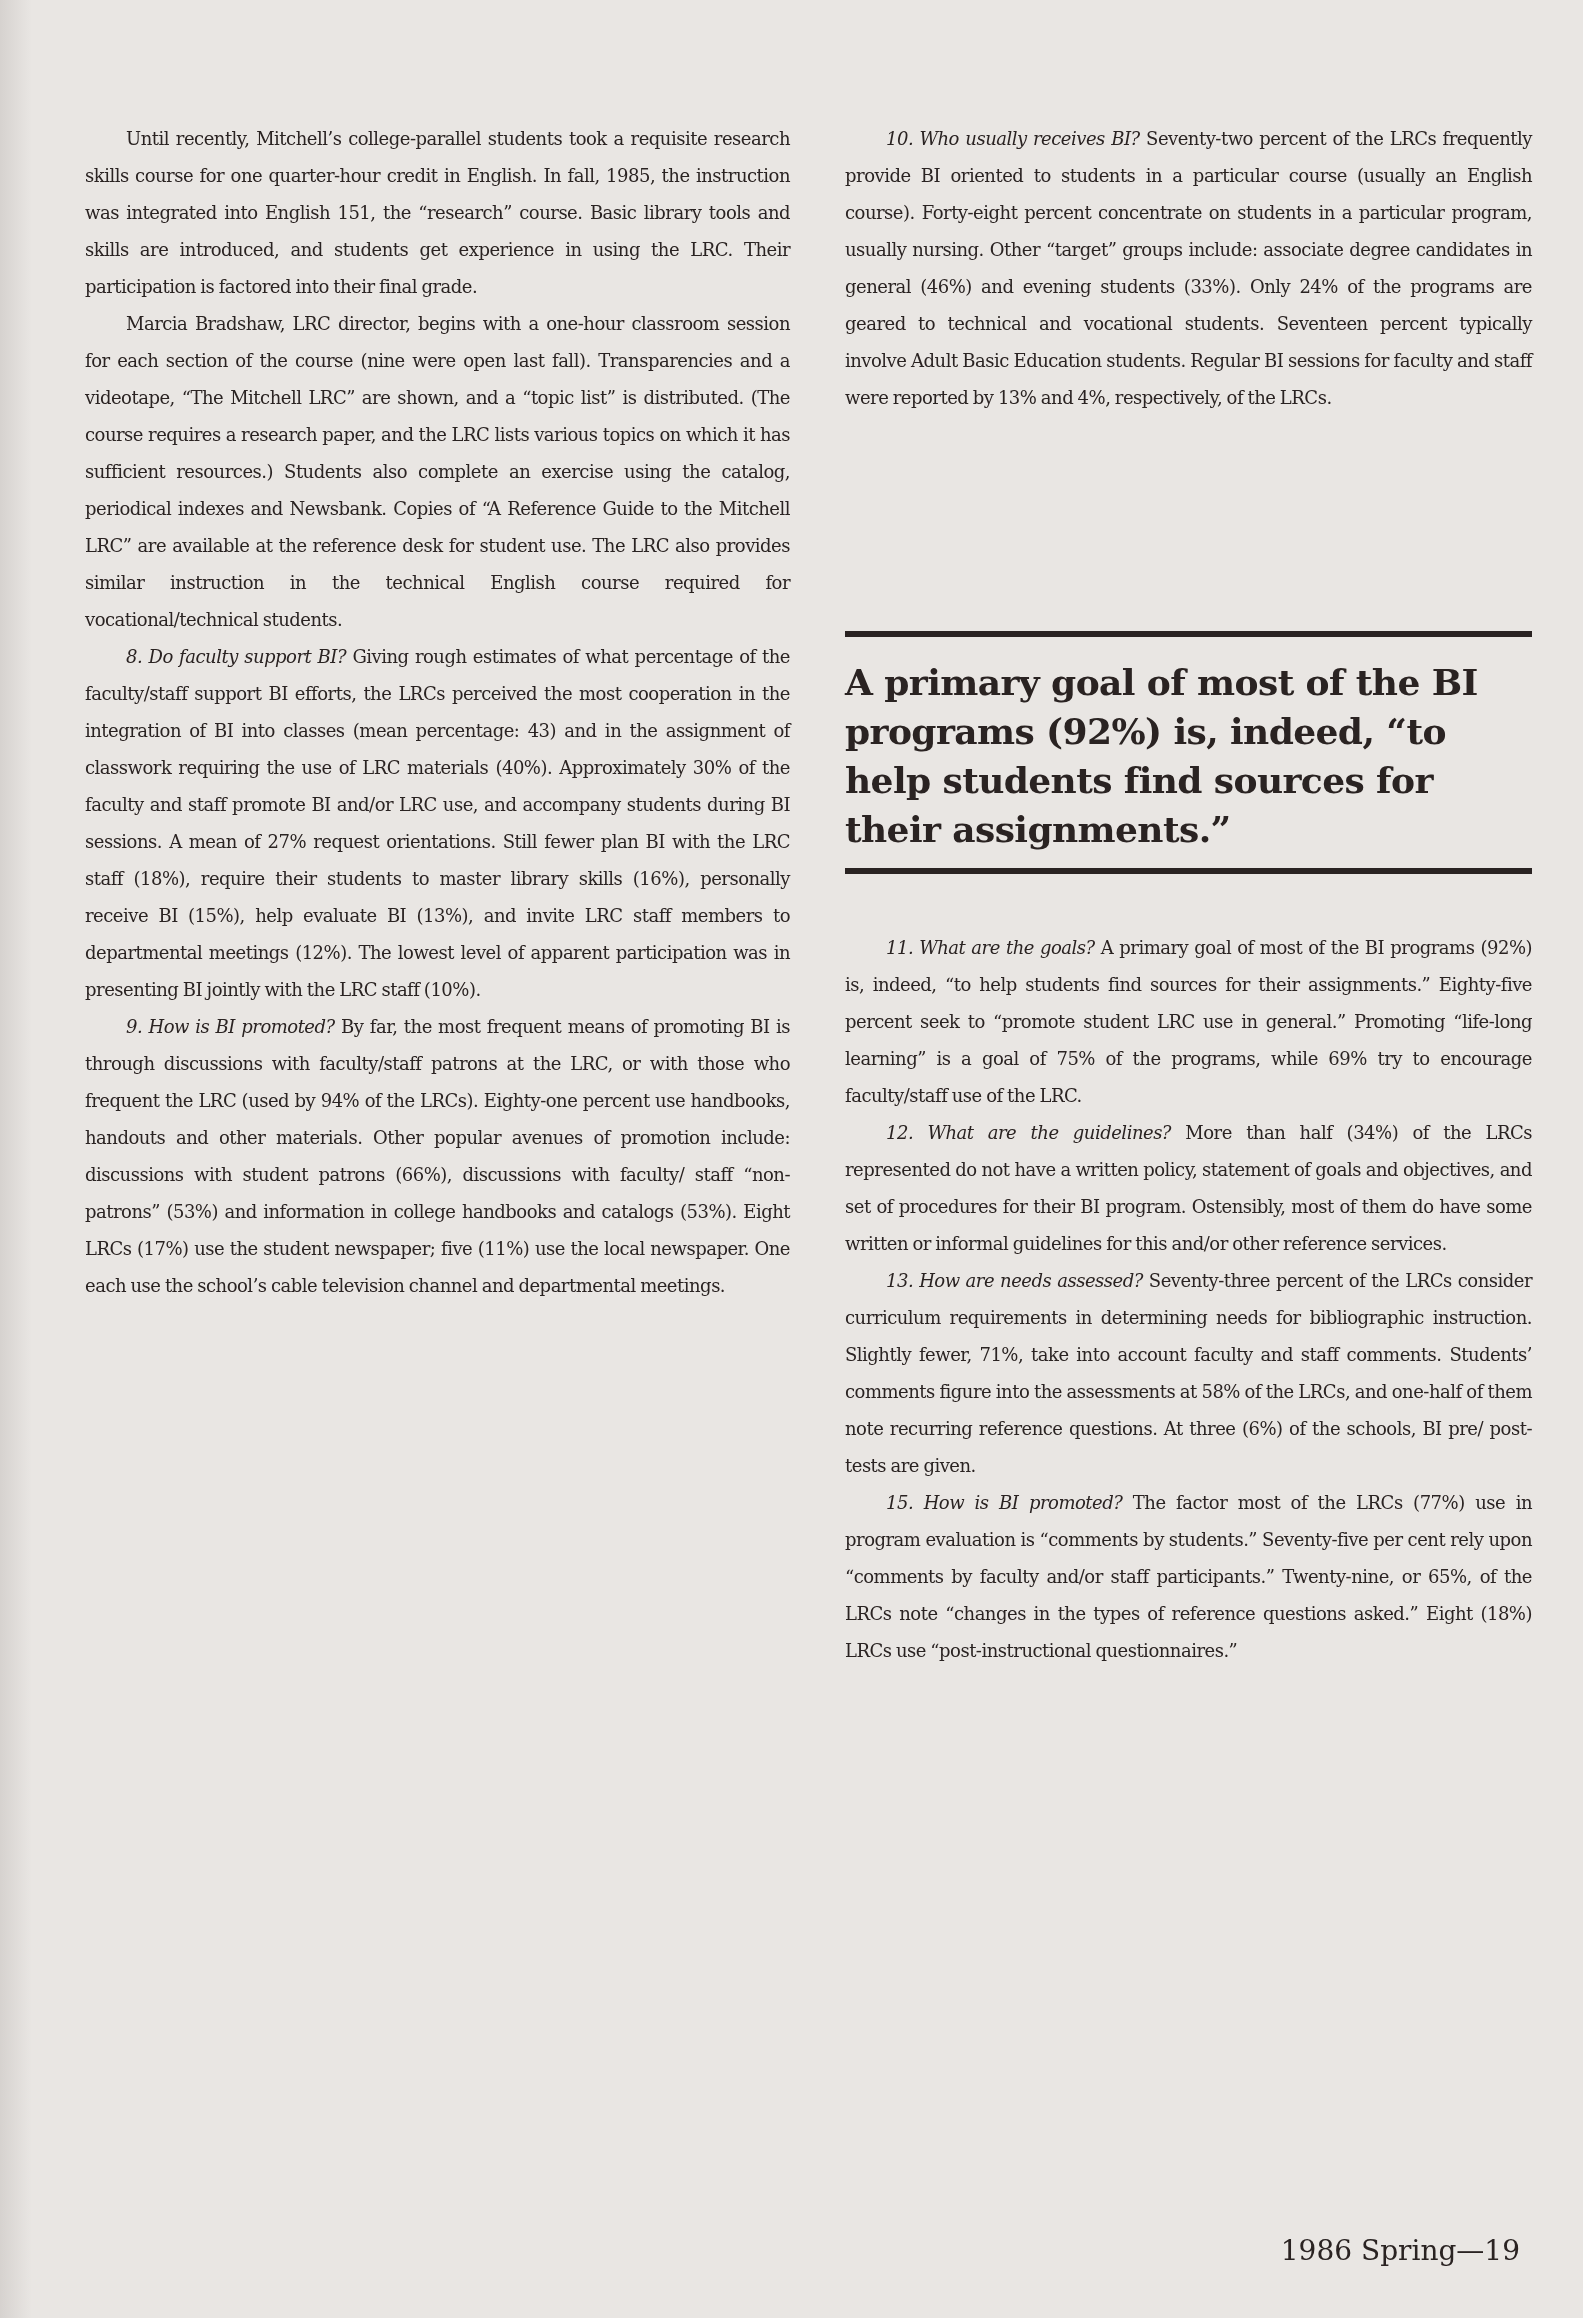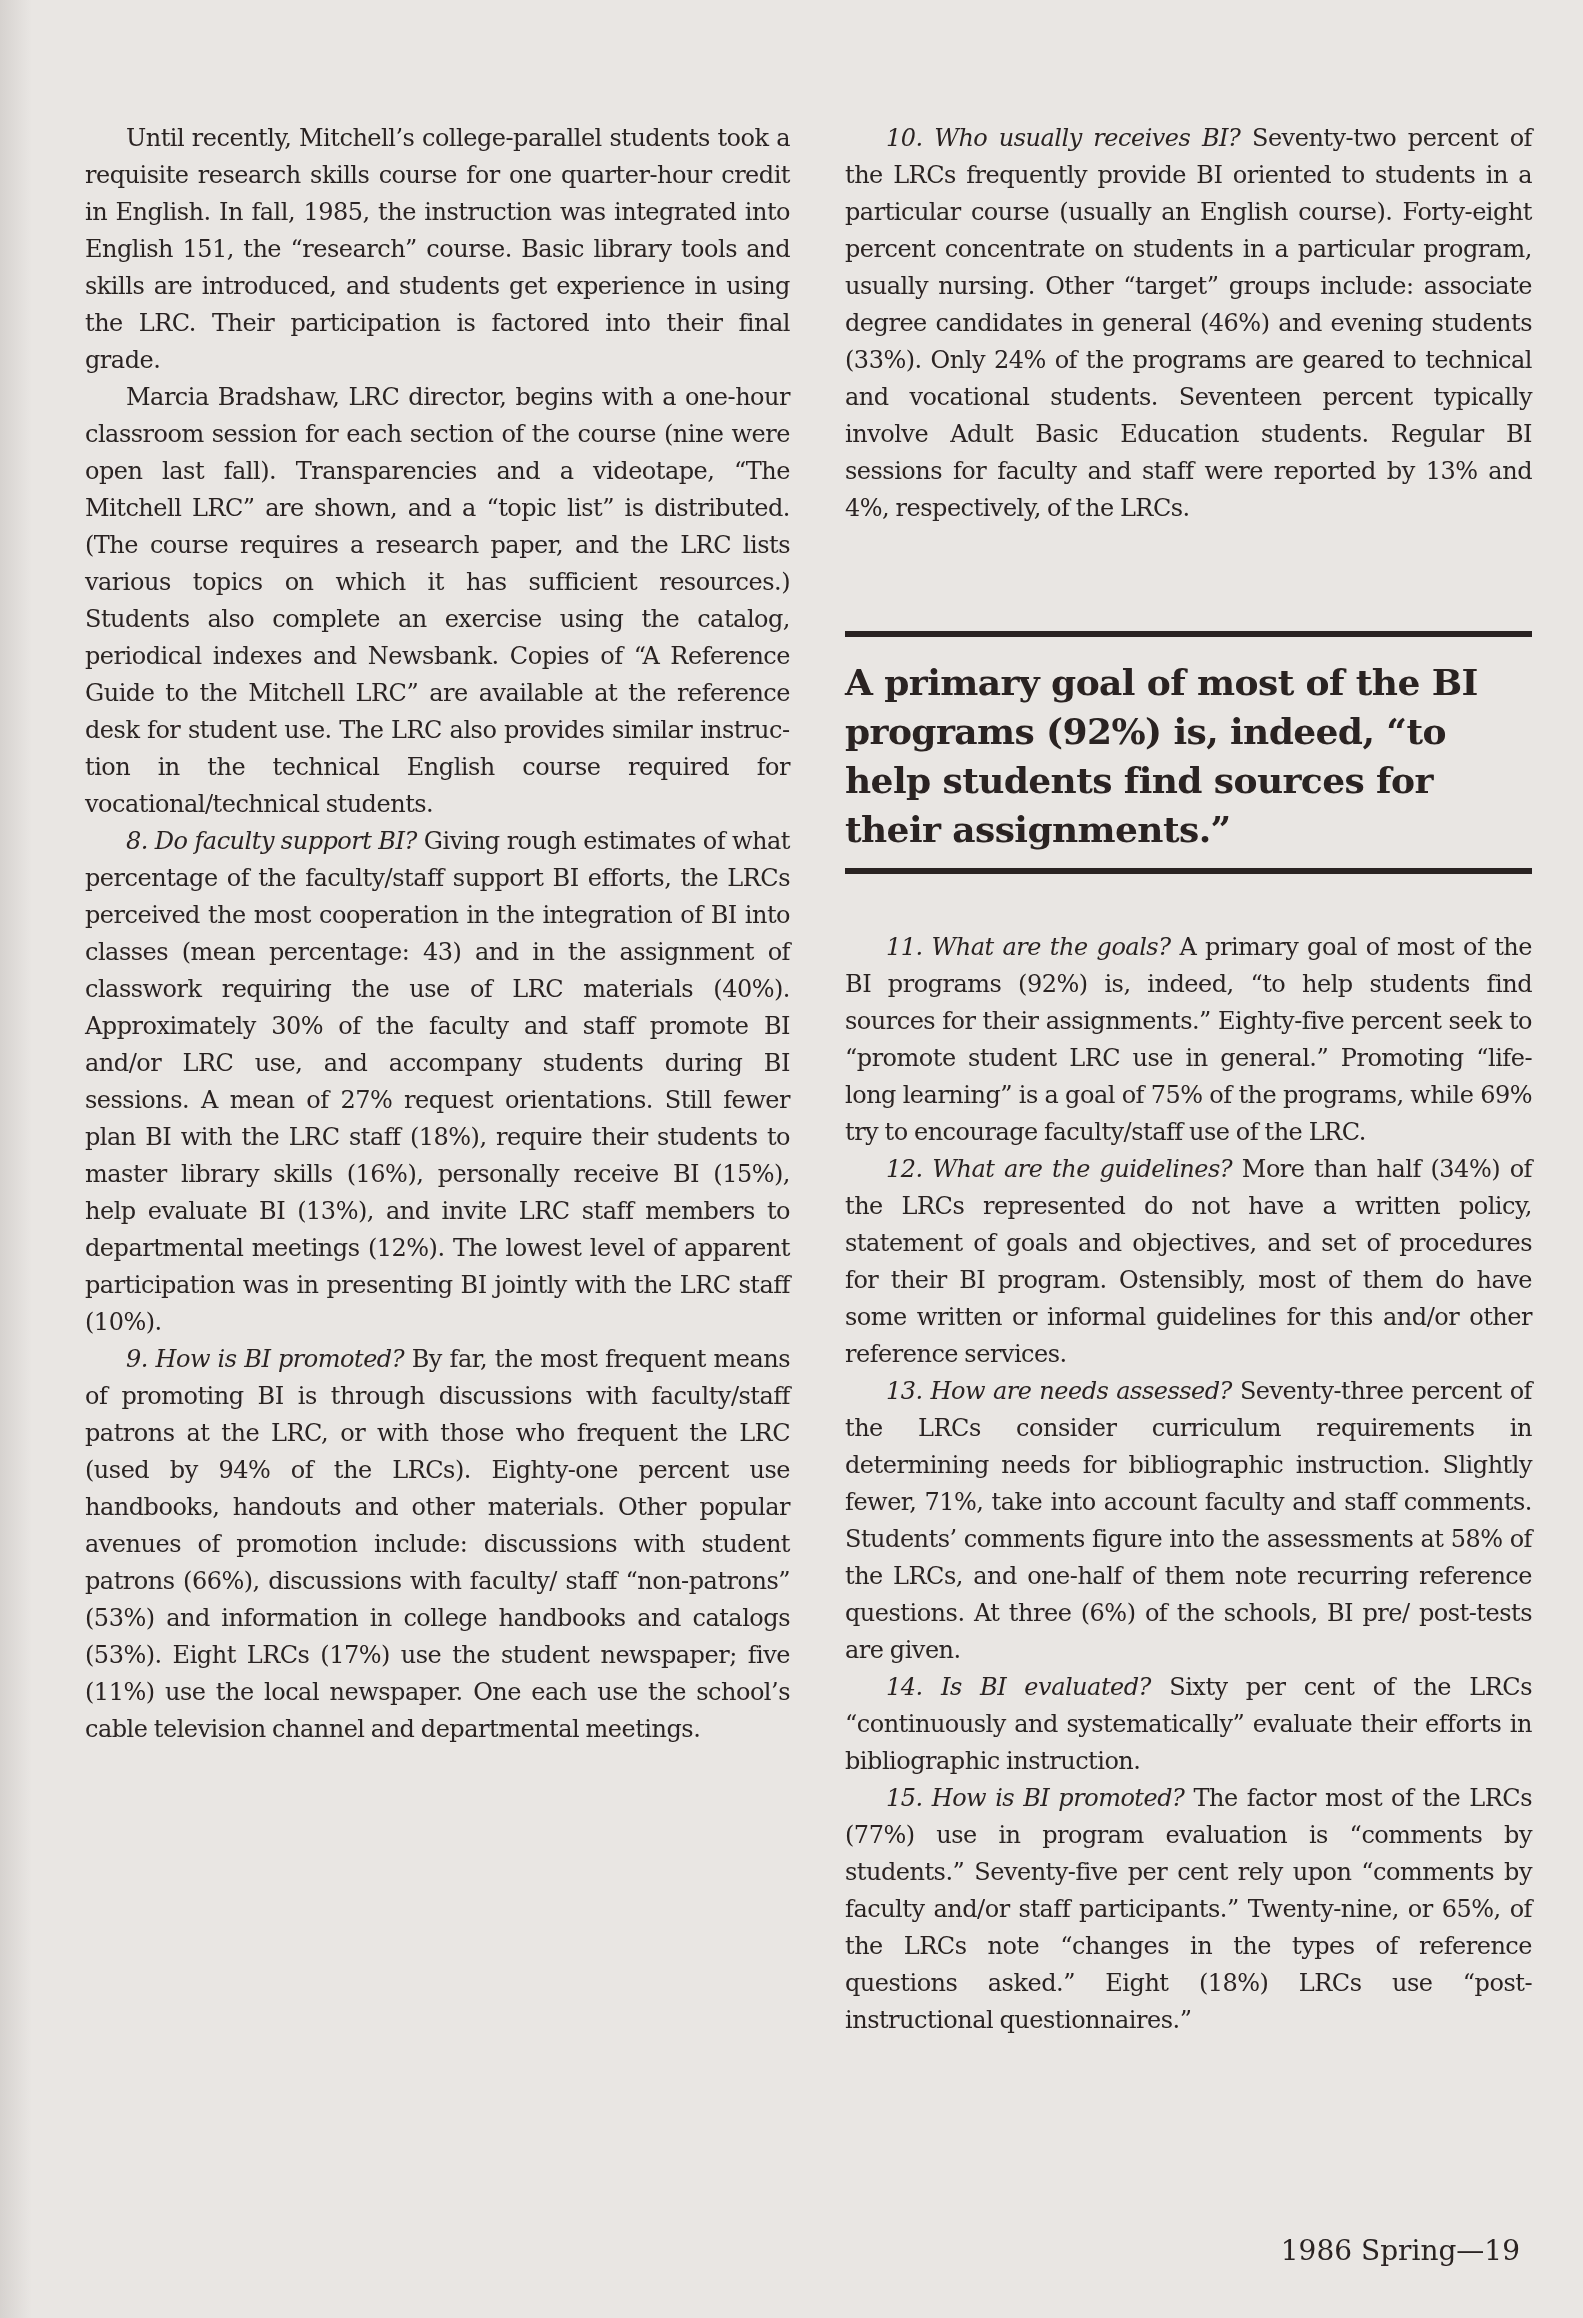--- a/index.html
+++ b/index.html
@@ -13,21 +13,21 @@
     color: #2a2322;
   }
   .page-shadow {
     position: absolute; left: 0; top: 0; bottom: 0; width: 32px;
     background: linear-gradient(to right, #d6d2cf, rgba(233,230,227,0));
   }
   .column {
     position: absolute;
     top: 120px;
     width: 705px;
-    font-size: 24px;
+    font-size: 18px;
     line-height: 37px;
     text-align: justify;
     hyphens: manual;
     letter-spacing: -0.5px;
     word-spacing: -0.8px;
   }
   .col-left { left: 85px; }
   .col-right { left: 845px; width: 687px; }
   .col-right.lower { top: 929px; }
   p { margin: 0; text-indent: 41px; }
@@ -102,25 +102,20 @@
     <em>12.</em> 
     <em>What are the guidelines?</em> 
     <span>More than half (34%) of the LRCs represented do not have a writ­ten policy, statement of goals and objectives, and set of procedures for their BI program. Ostensibly, most of them do have some written or informal guidelines for this and/or other reference servi­ces.</span>
   </p>
   <p>
     <em>13.</em> 
     <em>How are needs assessed?</em> 
     <span>Seventy-three percent of the LRCs consider curriculum require­ments in determining needs for bibliographic instruction. Slightly fewer, 71%, take into account faculty and staff comments. Students’ comments figure into the assessments at 58% of the LRCs, and one-half of them note recurring reference questions. At three (6%) of the schools, BI pre/ post-tests are given.</span>
   </p>
   <p>
-    <em>14.</em> 
-    <em>Is BI evaluated?</em> 
-    <span>Sixty per cent of the LRCs “continuously and systematically” evaluate their efforts in bibliographic instruction.</span>
-  </p>
-  <p>
     <em>15.</em> 
     <em>How is BI promoted?</em> 
     <span>The factor most of the LRCs (77%) use in program evaluation is “comments by students.” Seventy-five per cent rely upon “comments by faculty and/or staff par­ticipants.” Twenty-nine, or 65%, of the LRCs note “changes in the types of reference questions asked.” Eight (18%) LRCs use “post-instructional questionnaires.”</span>
   </p>
 </div>
 
 <div class="folio">1986 Spring—19</div>
 
 
 </body></html>

